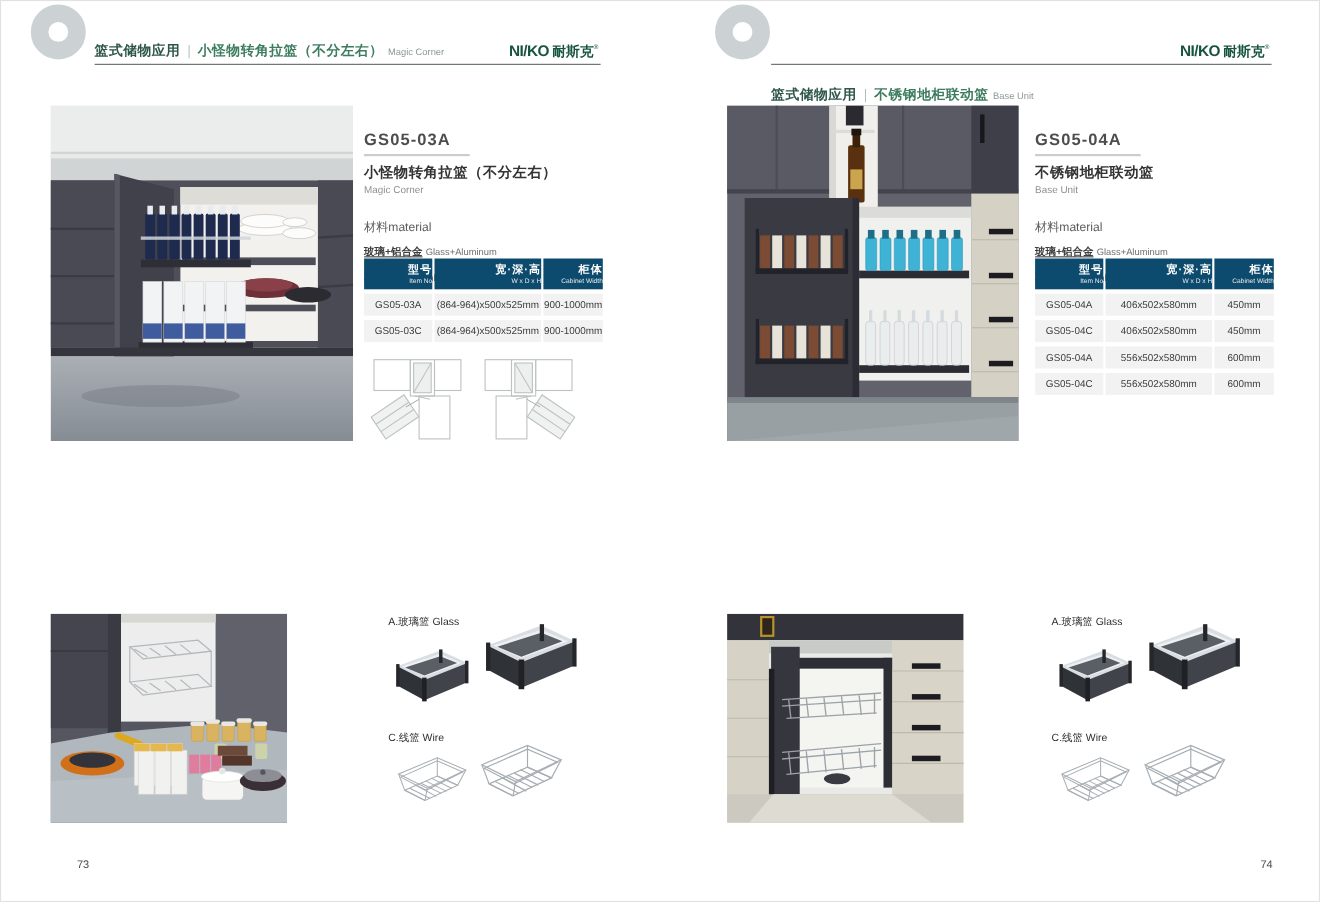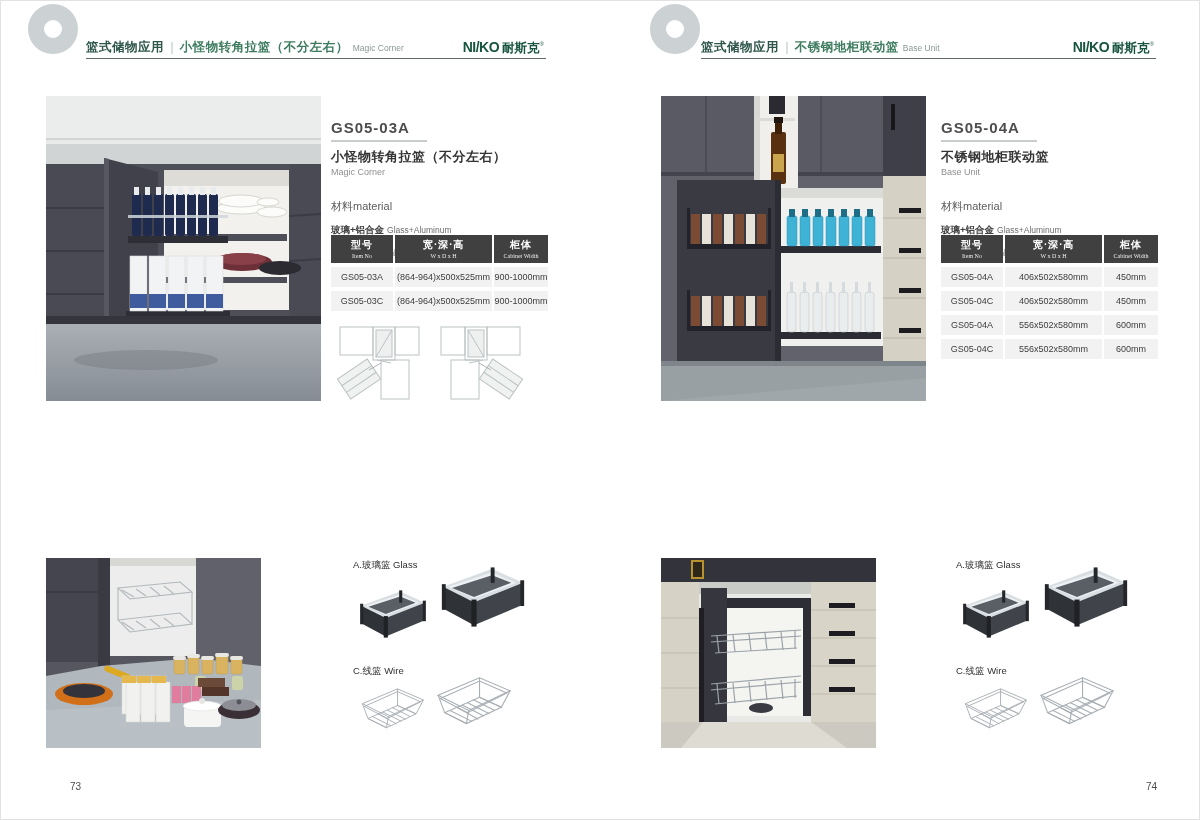--- a/index.html
+++ b/index.html
@@ -7,21 +7,21 @@
   #sheet { position:relative; width:1200px; height:820px; background:#fff; border:1px solid #e2e2e2; overflow:hidden; }
   .page { position:absolute; top:0; width:600px; height:820px; }
   #page-left { left:0; } #page-right { left:600px; }
 
   
   .c-ring { position:absolute; width:50px; height:50px; border:16px solid #ccd2d3; border-radius:50%; top:3px; }
   #page-left .c-ring { left:27px; } #page-right .c-ring { left:49px; }
   .c-gap { position:absolute; width:24px; height:26px; background:#fff; top:30px; }
   #page-left .c-gap { left:95px; } #page-right .c-gap { left:117px; }
   .header-text { position:absolute; top:36px; white-space:nowrap; z-index:2; }
-  #page-left .header-text { left:85px; } #page-right .header-text { left:100px; }
+  #page-left .header-text { left:85px; } #page-right .header-text { left:100px;margin-top:40px; }
   .hd-category { font-size:12.5px; font-weight:bold; color:#2e564a; letter-spacing:.5px; }
   .hd-divider { font-size:12px; color:#9db4ab; margin:0 2px; }
   .hd-title-cn { font-size:12.5px; font-weight:bold; color:#3d7c5f; letter-spacing:.5px; }
   .hd-title-en { font-size:8.5px; color:#8a9a93; margin-left:4px; }
   .header-rule { position:absolute; top:57px; height:1px; background:#5f6a66; z-index:1; }
   #page-left .header-rule { left:85px; right:55px; } #page-right .header-rule { left:100px; right:45px; }
   .brand { position:absolute; top:37px; white-space:nowrap; z-index:2; }
   #page-left .brand { right:57px; } #page-right .brand { right:47px; }
   .logo-en { font-size:14px; font-weight:bold; color:#17543f; letter-spacing:-.5px;margin-top:44px; }
   .logo-cn { font-size:12.5px; font-weight:bold; color:#17543f; margin-left:3px; }
@@ -36,27 +36,27 @@
 
   
   .info { position:absolute; top:118px; width:220px; }
   #page-left .info { left:330px; } #page-right .info { left:340px; }
   .model { display:inline-block; font-size:15px; font-weight:bold; color:#4d4d4d; letter-spacing:1px;
            padding-bottom:4px; border-bottom:2px solid #c9cdcd; min-width:96px; }
   .name-cn { margin-top:6px; font-size:13px; font-weight:bold; color:#343434; letter-spacing:.5px; }
   .name-en { font-size:9px; color:#8f8f8f; margin-top:1px; }
   .material-label { margin-top:22px; font-size:11px; color:#5c5c5c; }
   .mat-line { margin-top:5px; }
-  .mat-cn { font-size:9.5px; font-weight:bold; color:#3e3e3e; }
+  .mat-cn { font-size:9.5px; font-weight:bold; color:#3e3e3e;text-decoration:underline; }
   .mat-en { font-size:8.5px; color:#6e6e6e; margin-left:3px; }
 
   
   .spec-table { position:absolute; top:234px; display:grid; grid-template-columns:62px 97px 54px; gap:4px 2px; }
   #page-left .spec-table { left:330px; } #page-right .spec-table { left:340px; }
-  .th { background:#404040; color:#fff; text-align:center; padding:3px 0 4px;font-family:Liberation Serif, serif; }
+  .th { background:#0c4a6e; color:#fff; text-align:right; padding:3px 0 4px; }
   .th-cn { display:block; font-size:10px; font-weight:bold; letter-spacing:1px; }
   .th-en { display:block; font-size:6px; color:#e9eceb; margin-top:1px; }
   .td { background:#f1f2f1; color:#3c3c3c; font-size:9px; height:20px; display:flex; align-items:center; justify-content:center; white-space:nowrap; }
 
   
   .diagrams { position:absolute; left:336px; top:316px; display:flex; gap:16px; }
   .mirror { transform:scaleX(-1); }
 
   
   .acc-block { position:absolute; width:205px; }

